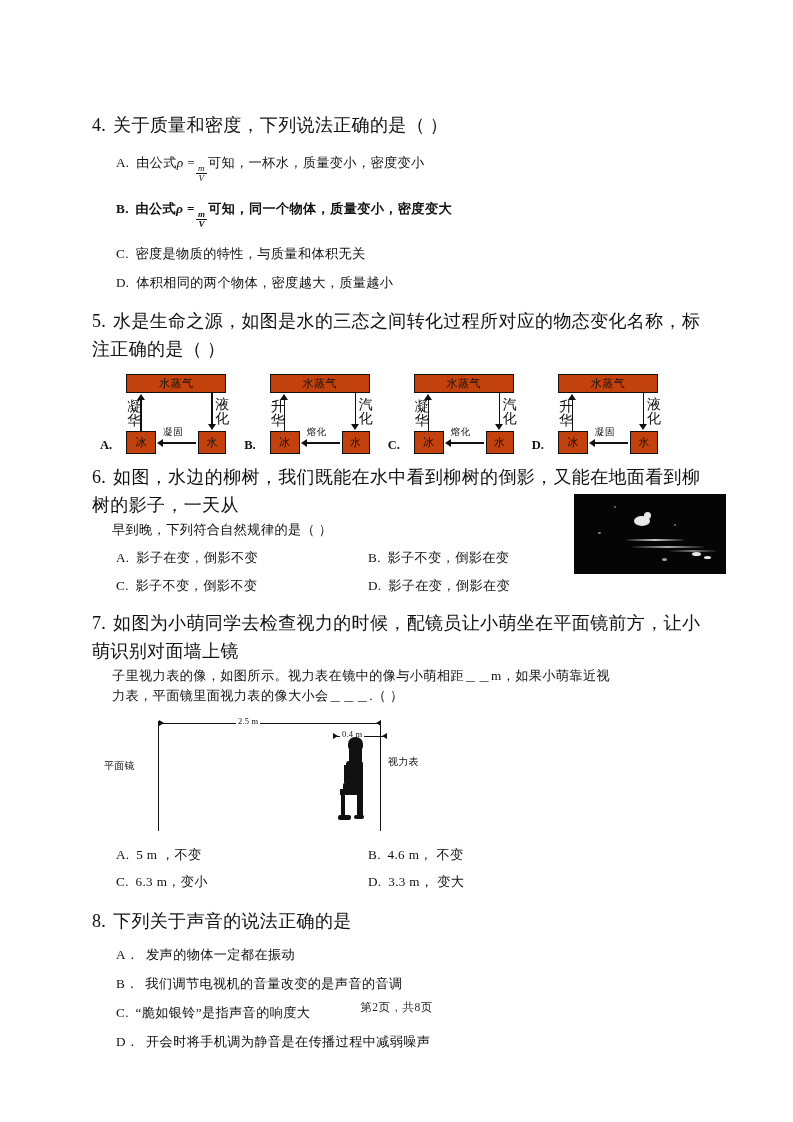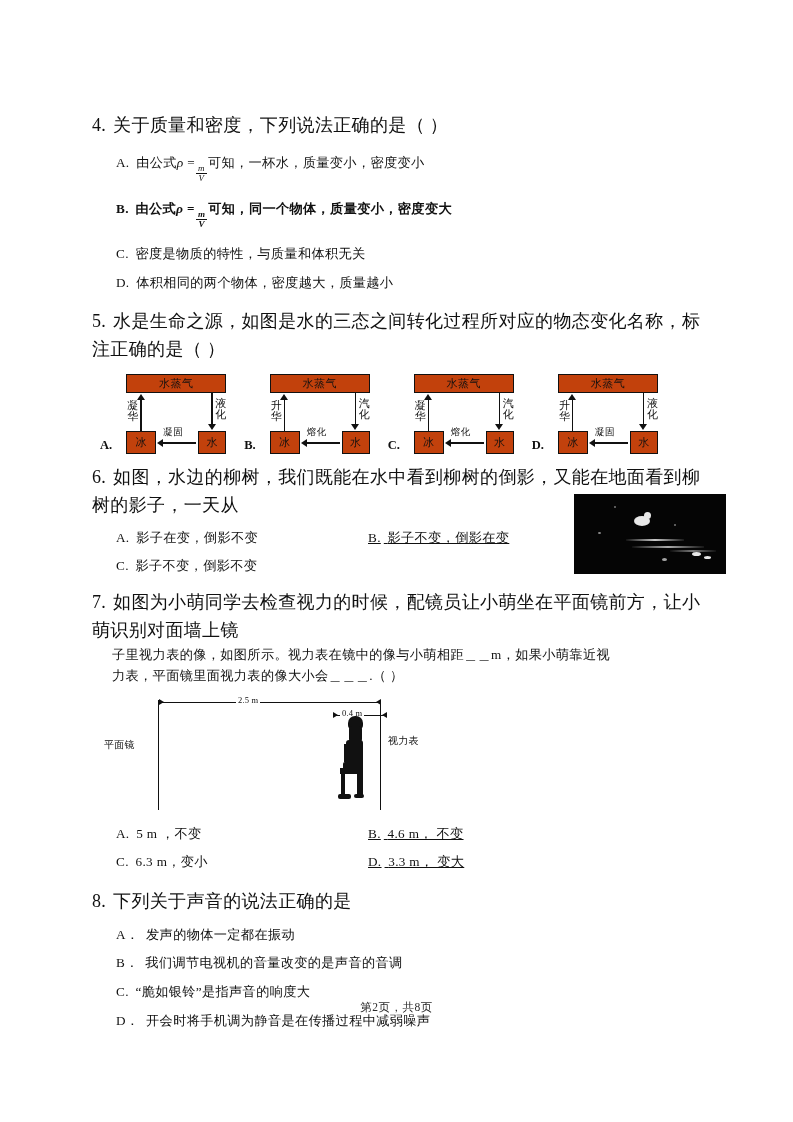--- a/index.html
+++ b/index.html
@@ -54,21 +54,21 @@
     margin-top: 8px;
   }
   .opts-2col .row {
     display: flex;
     font-size: 13.2px;
     line-height: 1.5;
     letter-spacing: 0.35px;
     margin-top: 8px;
   }
   .opts-2col .row .c1 { width: 252px; flex: 0 0 252px; }
-  .opts-2col .row .c2 { flex: 1 1 auto; text-decoration: underline; }
+  .opts-2col .row .c2 { flex: 1 1 auto; }
 
   
   .frac {
     display: inline-flex;
     flex-direction: column;
     vertical-align: -0.45em;
     text-align: center;
     font-size: 9px;
     line-height: 1.05;
     margin: 0 1px;
@@ -131,21 +131,21 @@
     border-right: 4px solid transparent;
     border-top: 6px solid #111;
   }
   .arrow-left {
     border-top: 4px solid transparent;
     border-bottom: 4px solid transparent;
     border-right: 6px solid #111;
   }
   .vlabel {
     position: absolute;
-    font-size: 11px;
+    font-size: 14px;
     line-height: 1.0;
     width: 11px;
     text-align: center;
     letter-spacing: 0px;
     font-family: "Liberation Serif", serif;
   }
   .hlabel {
     position: absolute;
     font-size: 9.5px;
     letter-spacing: 0.5px;
@@ -352,36 +352,41 @@
       </div>
 
     </div>
   </div>
 
   <div class="q q6-wrap" style="margin-top:10px;">
     <div class="q-stem">
       <span class="num">6.</span>
       <span>如图，水边的柳树，我们既能在水中看到柳树的倒影，又能在地面看到柳树的影子，一天从</span>
     </div>
+    <div class="q-cont">早到晚，下列符合自然规律的是（  ）</div>
 
     <div class="opts-2col">
       <div class="row">
         <div class="c1">
           <span class="opt-label">A.</span>
           <span>影子在变，倒影不变</span>
         </div>
         <div class="c2">
           <span class="opt-label">B.</span>
           <span>影子不变，倒影在变</span>
         </div>
       </div>
       <div class="row">
         <div class="c1">
           <span class="opt-label">C.</span>
           <span>影子不变，倒影不变</span>
+        </div>
+        <div class="c2">
+          <span class="opt-label">D.</span>
+          <span>影子在变，倒影在变</span>
         </div>
       </div>
     </div>
 
     <div class="q6-photo">
       <div class="glint" style="left:60px; top:22px; width:16px; height:10px;"></div>
       <div class="glint" style="left:70px; top:18px; width:7px; height:7px;"></div>
       <div class="streak" style="left:52px; top:45px; width:58px;"></div>
       <div class="streak" style="left:58px; top:52px; width:72px; opacity:0.85;"></div>
       <div class="streak" style="left:96px; top:56px; width:46px; opacity:0.6;"></div>

